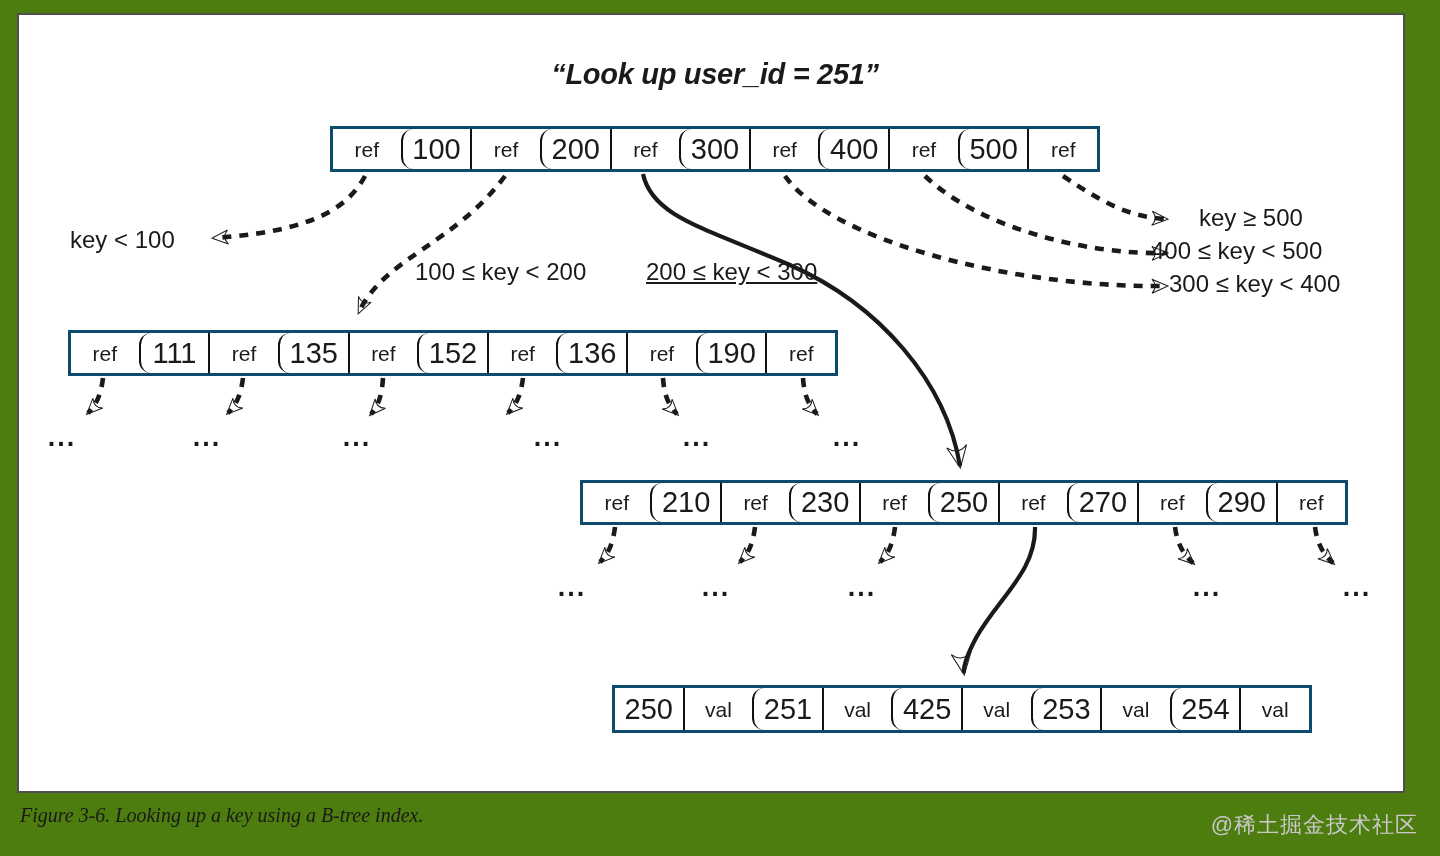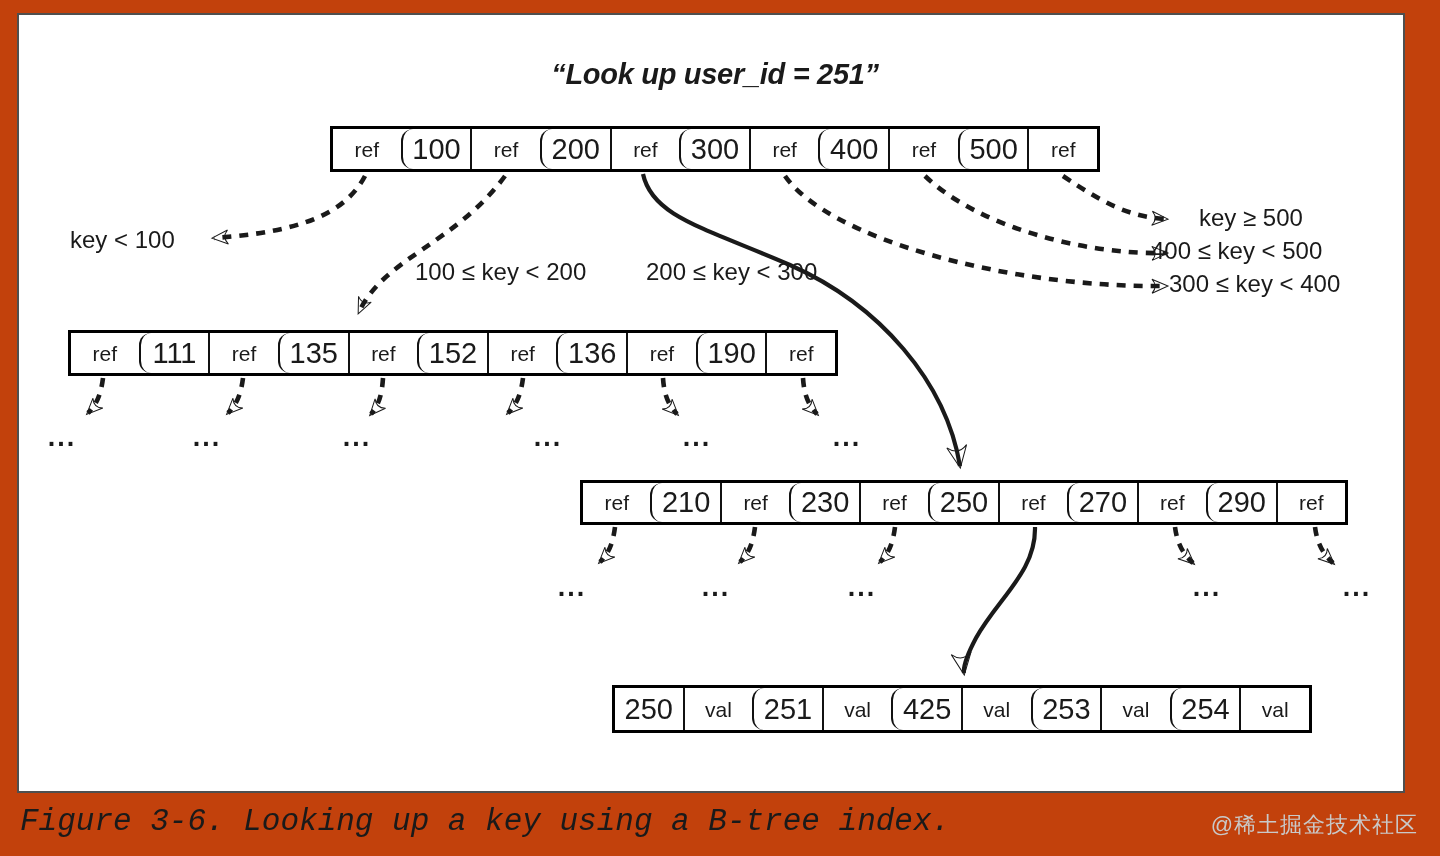--- a/index.html
+++ b/index.html
@@ -1,61 +1,61 @@
 <!DOCTYPE html>
 <html><head>
 <meta charset="utf-8">
 <style>
   html,body{margin:0;padding:0;background:#ffffff;}
   .stage{
-    position:relative;width:1440px;height:856px;background:#c2410c;
+    position:relative;width:1440px;height:856px;background:#4d7c0f;
     font-family:"Liberation Sans",sans-serif;color:#1a1a1a;overflow:hidden;
   }
   .frame{
     position:absolute;left:17px;top:13px;width:1388px;height:780px;
     border:2px solid #4f4f4f;background:#ffffff;box-sizing:border-box;
   }
   .arrows{position:absolute;left:0;top:0;width:1440px;height:856px;pointer-events:none;}
   .arrows path{fill:none;stroke:#1a1a1a;}
   .arrows .dash{stroke-width:4.6;stroke-dasharray:9 8;}
   .arrows .solid{stroke-width:4.2;}
   .title{
     position:absolute;left:330px;top:58px;width:770px;text-align:center;
     font-size:29px;font-style:italic;font-weight:bold;letter-spacing:-0.3px;
   }
   .node{
     position:absolute;display:flex;box-sizing:border-box;background:#ffffff;
-    border:3px solid #000000;
+    border:3px solid #0c4a6e;
   }
   .node-root{left:330px;top:126px;width:770px;height:46px;}
   .node-l2{left:68px;top:330px;width:770px;height:46px;}
   .node-l3{left:580px;top:480px;width:768px;height:45px;}
   .node-leaf{left:612px;top:685px;width:700px;height:48px;border-width:3.5px;}
   .cell{
     flex:1 1 0;display:flex;align-items:center;justify-content:center;
     font-size:21px;line-height:1;border-left:2px solid #111111;
     white-space:nowrap;overflow:hidden;
   }
   .cell:first-child{border-left:none;}
   .cell.num{font-size:29px;border-radius:12px;}
   .rlabel{position:absolute;font-size:24px;white-space:nowrap;}
   .lbl-lt100{left:70px;top:226px;}
   .lbl-100-200{left:415px;top:258px;}
-  .lbl-200-300{left:646px;top:258px;}
+  .lbl-200-300{left:646px;top:258px;text-decoration:underline;}
   .lbl-ge500{left:1199px;top:204px;}
   .lbl-400-500{left:1151px;top:237px;}
   .lbl-300-400{left:1169px;top:270px;}
   .lbl-250-270{left:1002px;top:602px;font-size:25px;}
   .dots{
     position:absolute;width:60px;margin-left:-30px;text-align:center;
     font-size:27px;font-weight:bold;letter-spacing:2px;line-height:1;
   }
   .caption{
     position:absolute;left:20px;top:804px;
-    font-family:Liberation Mono, monospace;font-style:italic;font-size:31px;
+    font-family:Liberation Serif, serif;font-style:italic;font-size:20px;
     white-space:nowrap;
   }
   .watermark{
     position:absolute;right:22px;top:810px;font-size:22px;color:#c9c9c9;
     letter-spacing:1px;white-space:nowrap;
   }
 </style>
 </head>
 <body>
 

